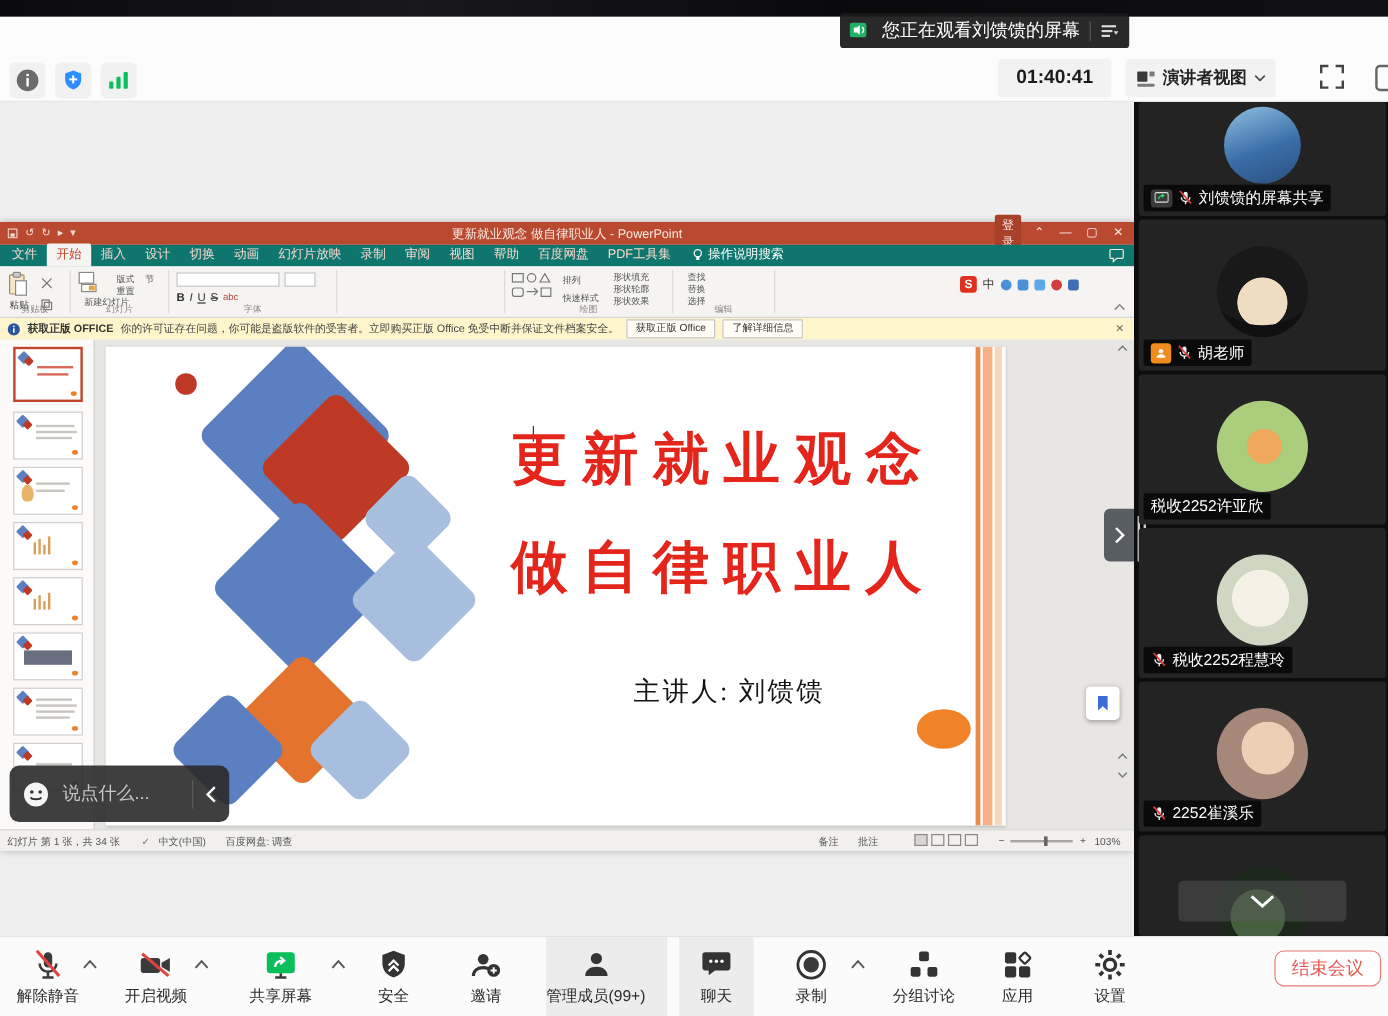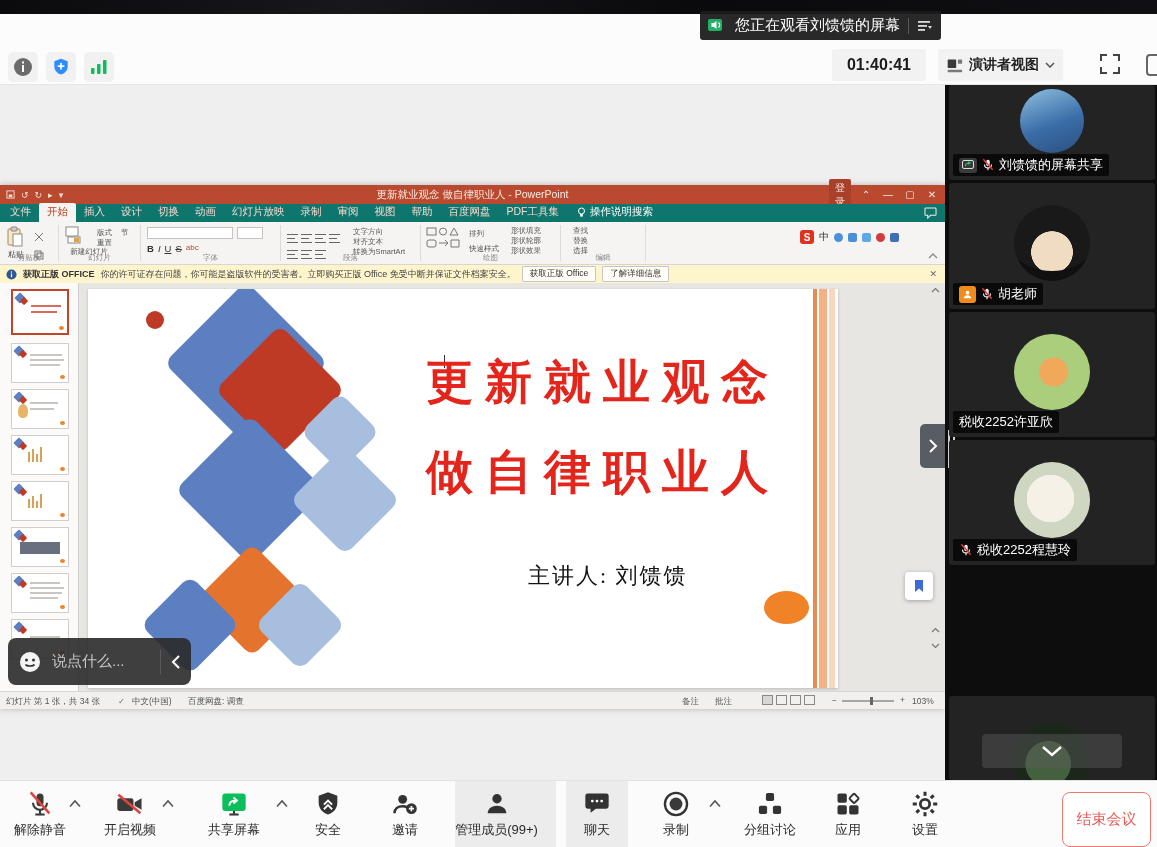--- a/index.html
+++ b/index.html
@@ -129,21 +129,21 @@
   .handle-lines { position:absolute; left:3px; top:345px; display:flex; gap:3px; }
   .handle-lines i { width:2px; height:38px; background:#cfcfcf; display:block; }
 
   
   .bottombar { left:0; top:780px; width:1157px; height:67px; background:#fbfbfb; border-top:1px solid #e3e3e3; }
   .bb-btn { position:absolute; top:6px; width:80px; height:56px; display:flex; flex-direction:column;
     align-items:center; justify-content:space-between; padding:3px 0 4px; }
   .bb-label { font-size:13px; color:#2b2b2b; white-space:nowrap; }
   .bb-chev { position:absolute; top:18px; }
   .bb-hl { position:absolute; top:0; height:67px; background:#ececec; }
-  .end-btn { position:absolute; left:1062px; top:11px; width:89px; height:55px; border:1px solid #e87a72;
+  .end-btn { position:absolute; left:1062px; top:11px; width:89px; height:30px; border:1px solid #e87a72;
     border-radius:8px; background:#fff; color:#e85a54; font-size:15px;
     display:flex; align-items:center; justify-content:center; }
 </style>
 </head>
 <body>
 
 <div id="app">
 
   <div class="abs desktop-strip"></div>
 
@@ -300,32 +300,20 @@
             <span class="fontmark" style="font-weight:bold;">B</span>
             <span class="fontmark" style="font-style:italic;">I</span>
             <span class="fontmark" style="text-decoration:underline;">U</span>
             <span class="fontmark" style="text-decoration:line-through;">S</span>
             <span class="fontmark" style="font-size:8px; color:#b04a3a;">abc</span>
           </div>
           <div class="rlabel">字体</div>
         </div>
         <div class="rsep" style="left:280px;"></div>
 
-        <div class="rgroup" style="left:281px; width:139px;">
-          <div class="abs" style="left:6px; top:7px;">
-            <i class="para-ic"></i><i class="para-ic"></i><i class="para-ic"></i><i class="para-ic"></i>
-          </div>
-          <div class="abs" style="left:6px; top:23px;">
-            <i class="para-ic"></i><i class="para-ic"></i><i class="para-ic"></i>
-          </div>
-          <div class="abs rtiny" style="left:72px; top:5px;">文字方向</div>
-          <div class="abs rtiny" style="left:72px; top:15px;">对齐文本</div>
-          <div class="abs rtiny" style="left:72px; top:25px;">转换为SmartArt</div>
-          <div class="rlabel">段落</div>
-        </div>
         <div class="rsep" style="left:420px;"></div>
 
         <div class="rgroup" style="left:421px; width:139px;">
           <svg class="abs" style="left:5px; top:5px;" width="38" height="24" viewBox="0 0 38 24">
             <rect x="1" y="1" width="9" height="7" fill="none" stroke="#777"></rect>
             <circle cx="17" cy="4.5" r="3.5" fill="none" stroke="#777"></circle>
             <path d="M24 8l4-7 4 7z" fill="none" stroke="#777"></path>
             <rect x="1" y="13" width="9" height="7" rx="2" fill="none" stroke="#777"></rect>
             <path d="M13 16h8M19 13l3 3-3 3" stroke="#777" fill="none"></path>
             <path d="M25 13h8v7h-8z" fill="none" stroke="#777"></path>
@@ -579,20 +567,32 @@
         <svg width="14" height="14" viewBox="0 0 24 24">
           <rect x="9" y="3" width="6" height="11" rx="3" fill="#eee"></rect>
           <path d="M6 11a6 6 0 0 0 12 0" fill="none" stroke="#eee" stroke-width="2"></path>
           <line x1="12" y1="17" x2="12" y2="21" stroke="#eee" stroke-width="2"></line>
           <line x1="4" y1="2" x2="20" y2="20" stroke="#e23b3b" stroke-width="2.4"></line>
         </svg>
         <span>税收2252程慧玲</span>
       </div>
     </div>
 
+    <div class="tile" style="top:483px; height:125px;">
+      <div class="avatar" style="top:22px; width:76px; height:76px; background:radial-gradient(circle at 56% 44%, #ecd0b6 0 36%, #a6887a 37% 75%, #6e5446);"></div>
+      <div class="name-chip">
+        <svg width="14" height="14" viewBox="0 0 24 24">
+          <rect x="9" y="3" width="6" height="11" rx="3" fill="#eee"></rect>
+          <path d="M6 11a6 6 0 0 0 12 0" fill="none" stroke="#eee" stroke-width="2"></path>
+          <line x1="12" y1="17" x2="12" y2="21" stroke="#eee" stroke-width="2"></line>
+          <line x1="4" y1="2" x2="20" y2="20" stroke="#e23b3b" stroke-width="2.4"></line>
+        </svg>
+        <span>2252崔溪乐</span>
+      </div>
+    </div>
 
     <div class="tile" style="top:611px; height:84px;">
       <div class="avatar" style="top:26px; width:76px; height:76px; background:radial-gradient(circle at 45% 55%, #45603e 0 38%, #1c271c 39%);"></div>
       <div class="scroll-pill">
         <svg width="22" height="12" viewBox="0 0 22 12">
           <path d="M2 2l9 8 9-8" stroke="#fff" stroke-width="2.4" fill="none"></path>
         </svg>
       </div>
     </div>
   </div>

